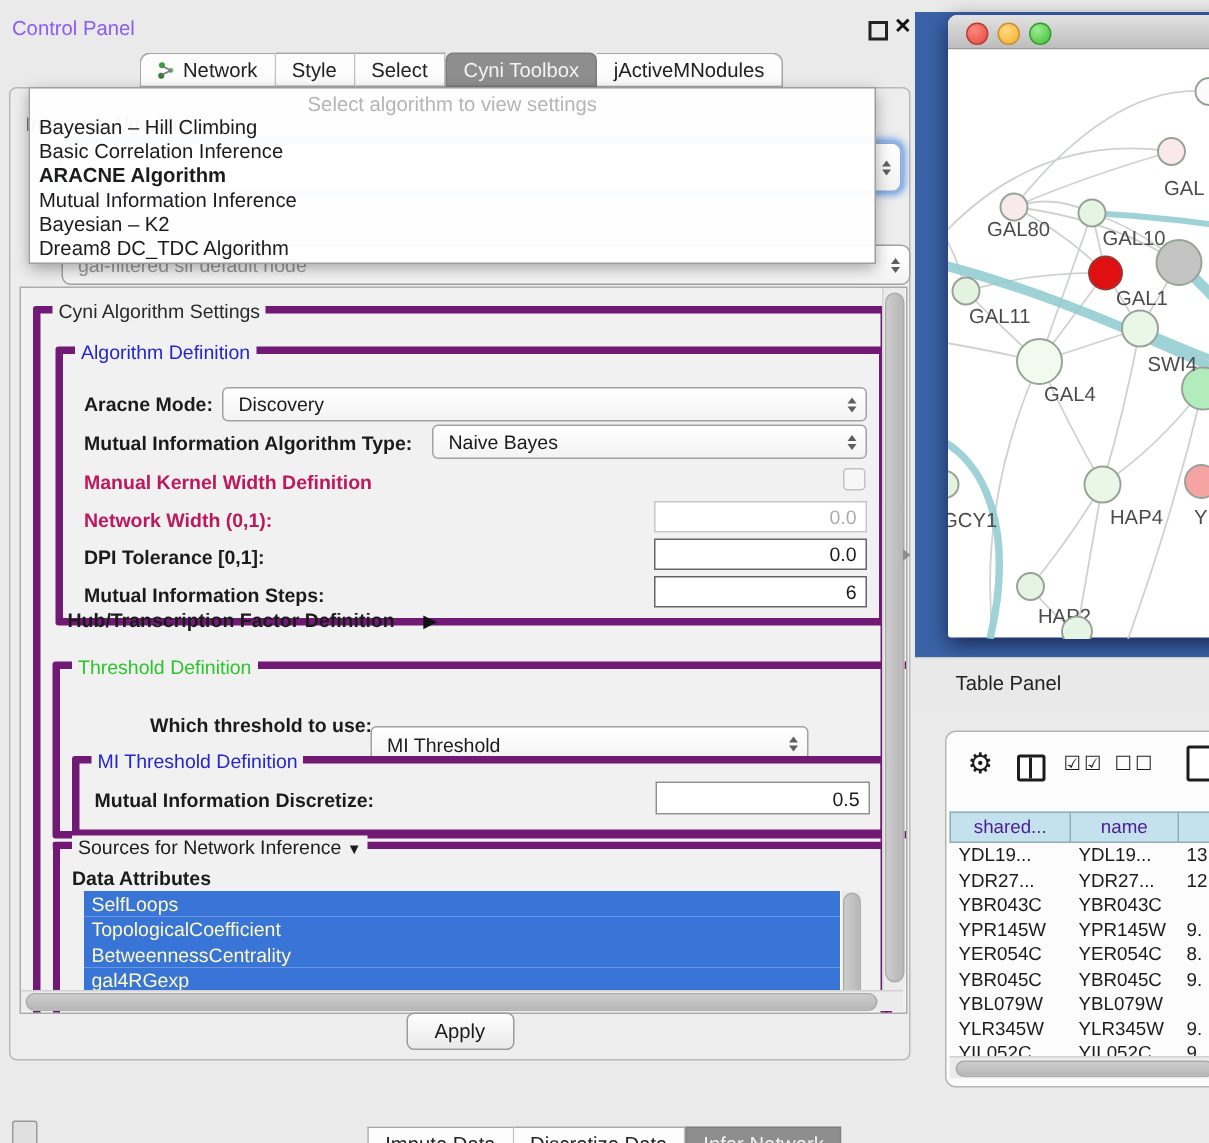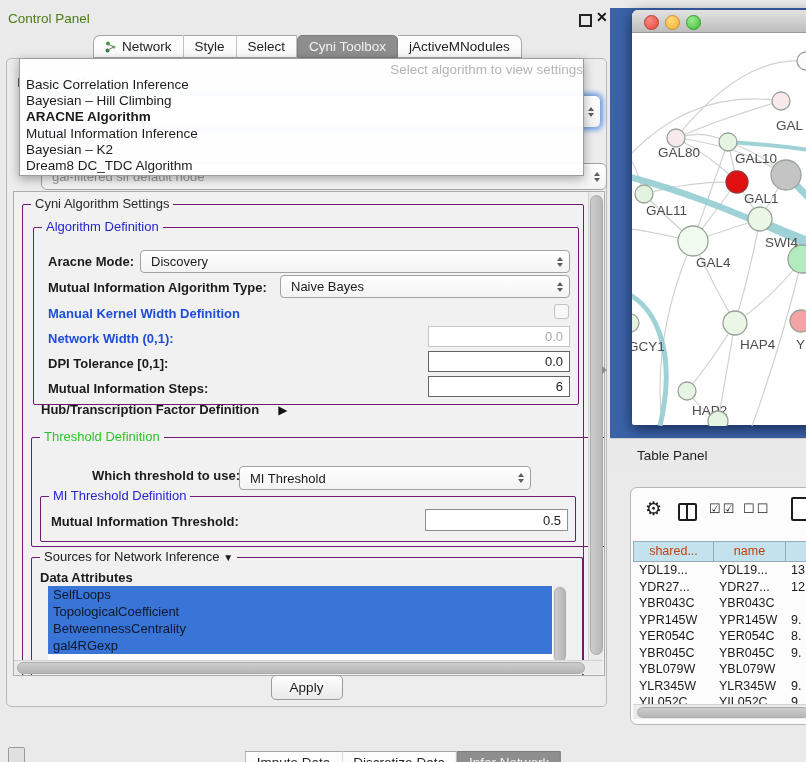--- a/index.html
+++ b/index.html
@@ -1,70 +1,70 @@
 <!DOCTYPE html>
 <html><head>
 <meta charset="utf-8">
 <style>
   html,body{margin:0;padding:0;}
   #app{position:relative;width:806px;height:762px;background:#EAEAEA;overflow:hidden;
        font-family:"Liberation Sans",sans-serif;color:#1b1b1b;}
   .abs{position:absolute;}
   
-  .win-title{font-size:13.5px;color:#4d7c0f;}
+  .win-title{font-size:13.5px;color:#8b5cf6;}
   .titlebar-icon{cursor:default;}
   .tabrow{display:flex;height:23px;}
   .tab{display:flex;align-items:center;gap:5px;padding:0 11px;font-size:13.5px;background:#FCFCFC;
        border-top:1px solid #A6A6A6;border-bottom:1px solid #A6A6A6;border-right:1px solid #C2C2C2;color:#222;}
   .tab.first{border-left:1px solid #A6A6A6;border-radius:7px 0 0 0;}
   .tab.last{border-right:1px solid #A6A6A6;border-radius:0 7px 0 0;}
   .tab.sel{background:#8E8E8E;color:#F2F2F2;border:1px solid #7C7C7C;border-radius:5px 5px 0 0;}
   .tabrow.bottom .tab.sel{border-radius:0 0 5px 5px;}
   .tabrow.bottom .tab.first{border-radius:0 0 0 7px;}
   .tabrow.bottom .tab.last{border-radius:0 0 7px 0;}
   
   .panel-box{background:#EDEDED;border:1px solid #B9B9B9;border-radius:5px;}
   .combo{background:linear-gradient(#FFFFFF,#F3F3F3);border:1px solid #A2A2A2;border-radius:4px;
          display:flex;align-items:center;font-size:13px;padding-left:10px;box-sizing:border-box;}
   .combo .arrs{position:absolute;right:6px;top:50%;transform:translateY(-50%);display:flex;flex-direction:column;gap:2px;}
   .tri-up{width:0;height:0;border-left:3.5px solid transparent;border-right:3.5px solid transparent;border-bottom:4.5px solid #5E5E5E;}
   .tri-dn{width:0;height:0;border-left:3.5px solid transparent;border-right:3.5px solid transparent;border-top:4.5px solid #5E5E5E;}
   .lbl{font-size:13px;font-weight:bold;color:#1b1b1b;white-space:nowrap;}
-  .lbl.dis{color:#1d4ed8;}
+  .lbl.dis{color:#be185d;}
   .tfield{background:#FFF;border:1px solid #646464;font-size:13px;display:flex;align-items:center;
           justify-content:flex-end;padding:0 6px;box-sizing:border-box;}
   .tfield.dis{border-color:#C6C6C6;color:#ABABAB;}
-  .grp{border:1px solid #701a75;border-radius:2px;}
+  .grp{border:5px solid #701a75;border-radius:2px;}
   .gtitle{position:absolute;top:-9px;left:8px;background:#F1F1F1;padding:0 4px;font-size:13px;white-space:nowrap;}
   .blue{color:#2525CD;} .green{color:#2CC42C;}
   
   #algo-popup{background:rgba(255,255,255,0.95);border:1px solid #9D9D9D;box-shadow:0 3px 10px rgba(0,0,0,0.35);z-index:5;}
-  .popup-ph{text-align:right;color:#B5B5B5;font-size:13.5px;padding-top:3px;}
+  .popup-ph{text-align:center;color:#B5B5B5;font-size:13.5px;padding-top:3px;}
   .popup-item{font-size:13.5px;height:16.2px;line-height:16.2px;padding-left:6px;white-space:nowrap;}
   
   .sb-track{background:#EBEBEB;}
   .sb-thumb{background:linear-gradient(90deg,#CDCDCD,#B6B6B6);border:1px solid #ABABAB;border-radius:7px;}
   .sb-thumb.h{background:linear-gradient(#CDCDCD,#B6B6B6);}
   
-  .attr-item{background:#3875D7;color:#0f172a;font-size:13px;height:17px;line-height:17px;padding-left:5px;white-space:nowrap;}
+  .attr-item{background:#3875D7;color:#fef9c3;font-size:13px;height:17px;line-height:17px;padding-left:5px;white-space:nowrap;}
   
   .btn{display:flex;align-items:center;justify-content:center;font-size:13.5px;background:linear-gradient(#FEFEFE,#E9E9E9);
        border:1px solid #9B9B9B;border-radius:5px;}
   
   #desktop{background:#3A63A7;}
   #net-window{background:#FFF;border-radius:6px 6px 2px 2px;box-shadow:0 4px 14px rgba(0,0,30,0.6);}
   #net-titlebar{height:22px;background:linear-gradient(#E2E2E2,#BDBDBD);border-bottom:1px solid #9A9A9A;border-radius:6px 6px 0 0;}
   .tlight{position:absolute;top:5px;width:13px;height:13px;border-radius:50%;}
   .nlabel{font-size:13.5px;fill:#4C4C4C;font-family:"Liberation Sans",sans-serif;}
   
   #tp-bar{background:#E9E9E9;border-top:1px solid #CFCFCF;}
   #tp-box{background:#FCFCFC;border:1px solid #B5B5B5;border-radius:7px;}
   .thead{display:flex;position:absolute;left:2px;top:53px;}
   .hcell{background:#C4E1EE;border:1px solid #93ACB9;border-left:none;height:19px;line-height:19px;
-         font-size:12.5px;text-align:center;color:#c2410c;}
+         font-size:12.5px;text-align:center;color:#4c1d95;}
   .hcell:first-child{border-left:1px solid #93ACB9;}
   .trow{display:flex;height:16.5px;}
   .tcell{font-size:12.5px;line-height:16.5px;padding-left:6px;box-sizing:border-box;white-space:nowrap;overflow:hidden;}
   .tcell.c0{width:80px;} .tcell.c1{width:72px;} .tcell.c2{width:48px;}
   .ticon{color:#1c1c1c;}
 </style>
 </head>
 <body>
 
 <div id="app">
@@ -112,22 +112,22 @@
       <span>gal-filtered sif default node</span>
       <div class="arrs">
           <i class="tri-up"></i>
           <i class="tri-dn"></i>
         </div>
     </div>
 
     <div id="algo-popup" class="abs" style="left:12px;top:-1px;width:563px;height:116px;">
       <div class="popup-ph">Select algorithm to view settings</div>
       <div id="popup-list">
+          <div class="popup-item">Bayesian – Hill Climbing</div>
           <div class="popup-item">Basic Correlation Inference</div>
-          <div class="popup-item">Bayesian – Hill Climbing</div>
           <div class="popup-item" style="font-weight: bold;">ARACNE Algorithm</div>
           <div class="popup-item">Mutual Information Inference</div>
           <div class="popup-item">Bayesian – K2</div>
           <div class="popup-item">Dream8 DC_TDC Algorithm</div>
         </div>
     </div>
 
     <div class="abs" style="left:6px;top:132px;width:590px;height:483px;border:1px solid #ACACAC;background:#F1F1F1;overflow:hidden;">
 
       <div class="abs grp" style="left:8px;top:12px;width:560px;height:470px;">
@@ -162,30 +162,30 @@
         </div>
 
         <div class="abs" style="left:18px;top:197px;display:flex;align-items:center;gap:19px;">
           <span style="font-size:13px;font-weight:bold;">Hub/Transcription Factor Definition</span>
           <span style="font-size:12px;color:#111;">▶</span>
         </div>
 
         <div class="abs grp" style="left:8px;top:232px;width:550px;height:108px;padding-left:46px;">
           <span class="gtitle green">Threshold Definition</span>
           <div class="abs lbl" style="left:60px;top:30px;">Which threshold to use:</div>
-          <div class="abs combo" style="left:207px;top:28px;width:292px;height:24px;">
+          <div class="abs combo" style="left:207px;top:38px;width:292px;height:24px;">
             <span>MI Threshold</span>
             <div class="arrs">
                 <i class="tri-up"></i>
                 <i class="tri-dn"></i>
               </div>
           </div>
           <div class="abs grp" style="left:8px;top:58px;width:534px;height:44px;">
             <span class="gtitle blue">MI Threshold Definition</span>
-            <div class="abs lbl" style="left:10px;top:17px;">Mutual Information Threshold:</div>
+            <div class="abs lbl" style="left:10px;top:17px;">Mutual Information Discretize:</div>
             <div class="abs tfield" style="left:384px;top:12px;width:143px;height:22px;border-color:#8F8F8F;">0.5</div>
           </div>
         </div>
 
         <div class="abs grp" style="left:8px;top:352px;width:550px;height:130px;border-bottom:none;text-decoration:underline;">
           <span class="gtitle">
             <span>Sources for Network Inference</span>
             <span style="font-size:10px;"> ▼</span>
           </span>
           <div class="abs lbl" style="left:8px;top:12px;">Data Attributes</div>

